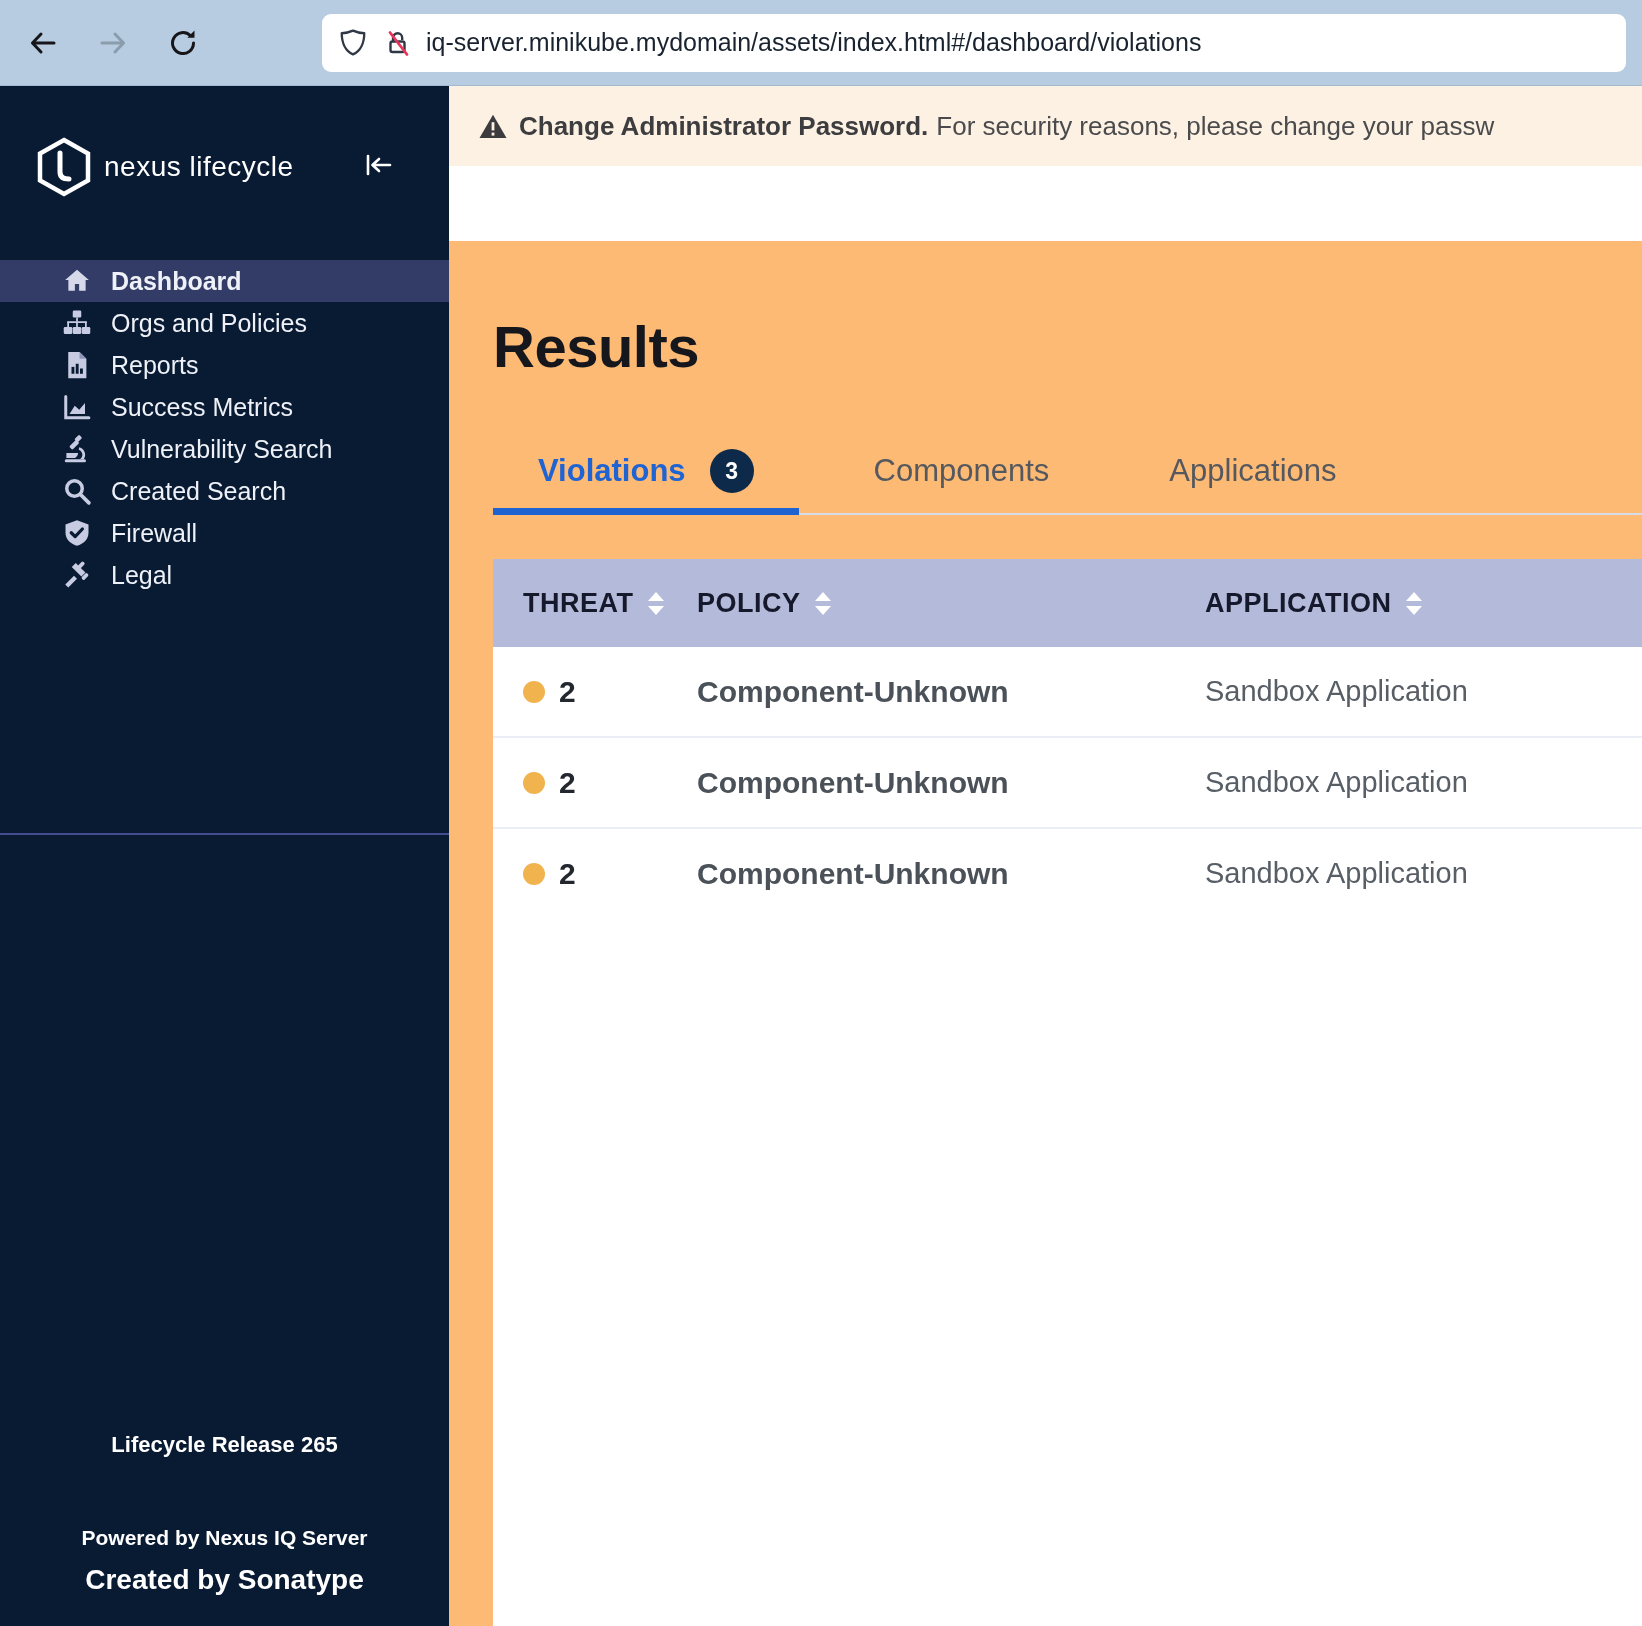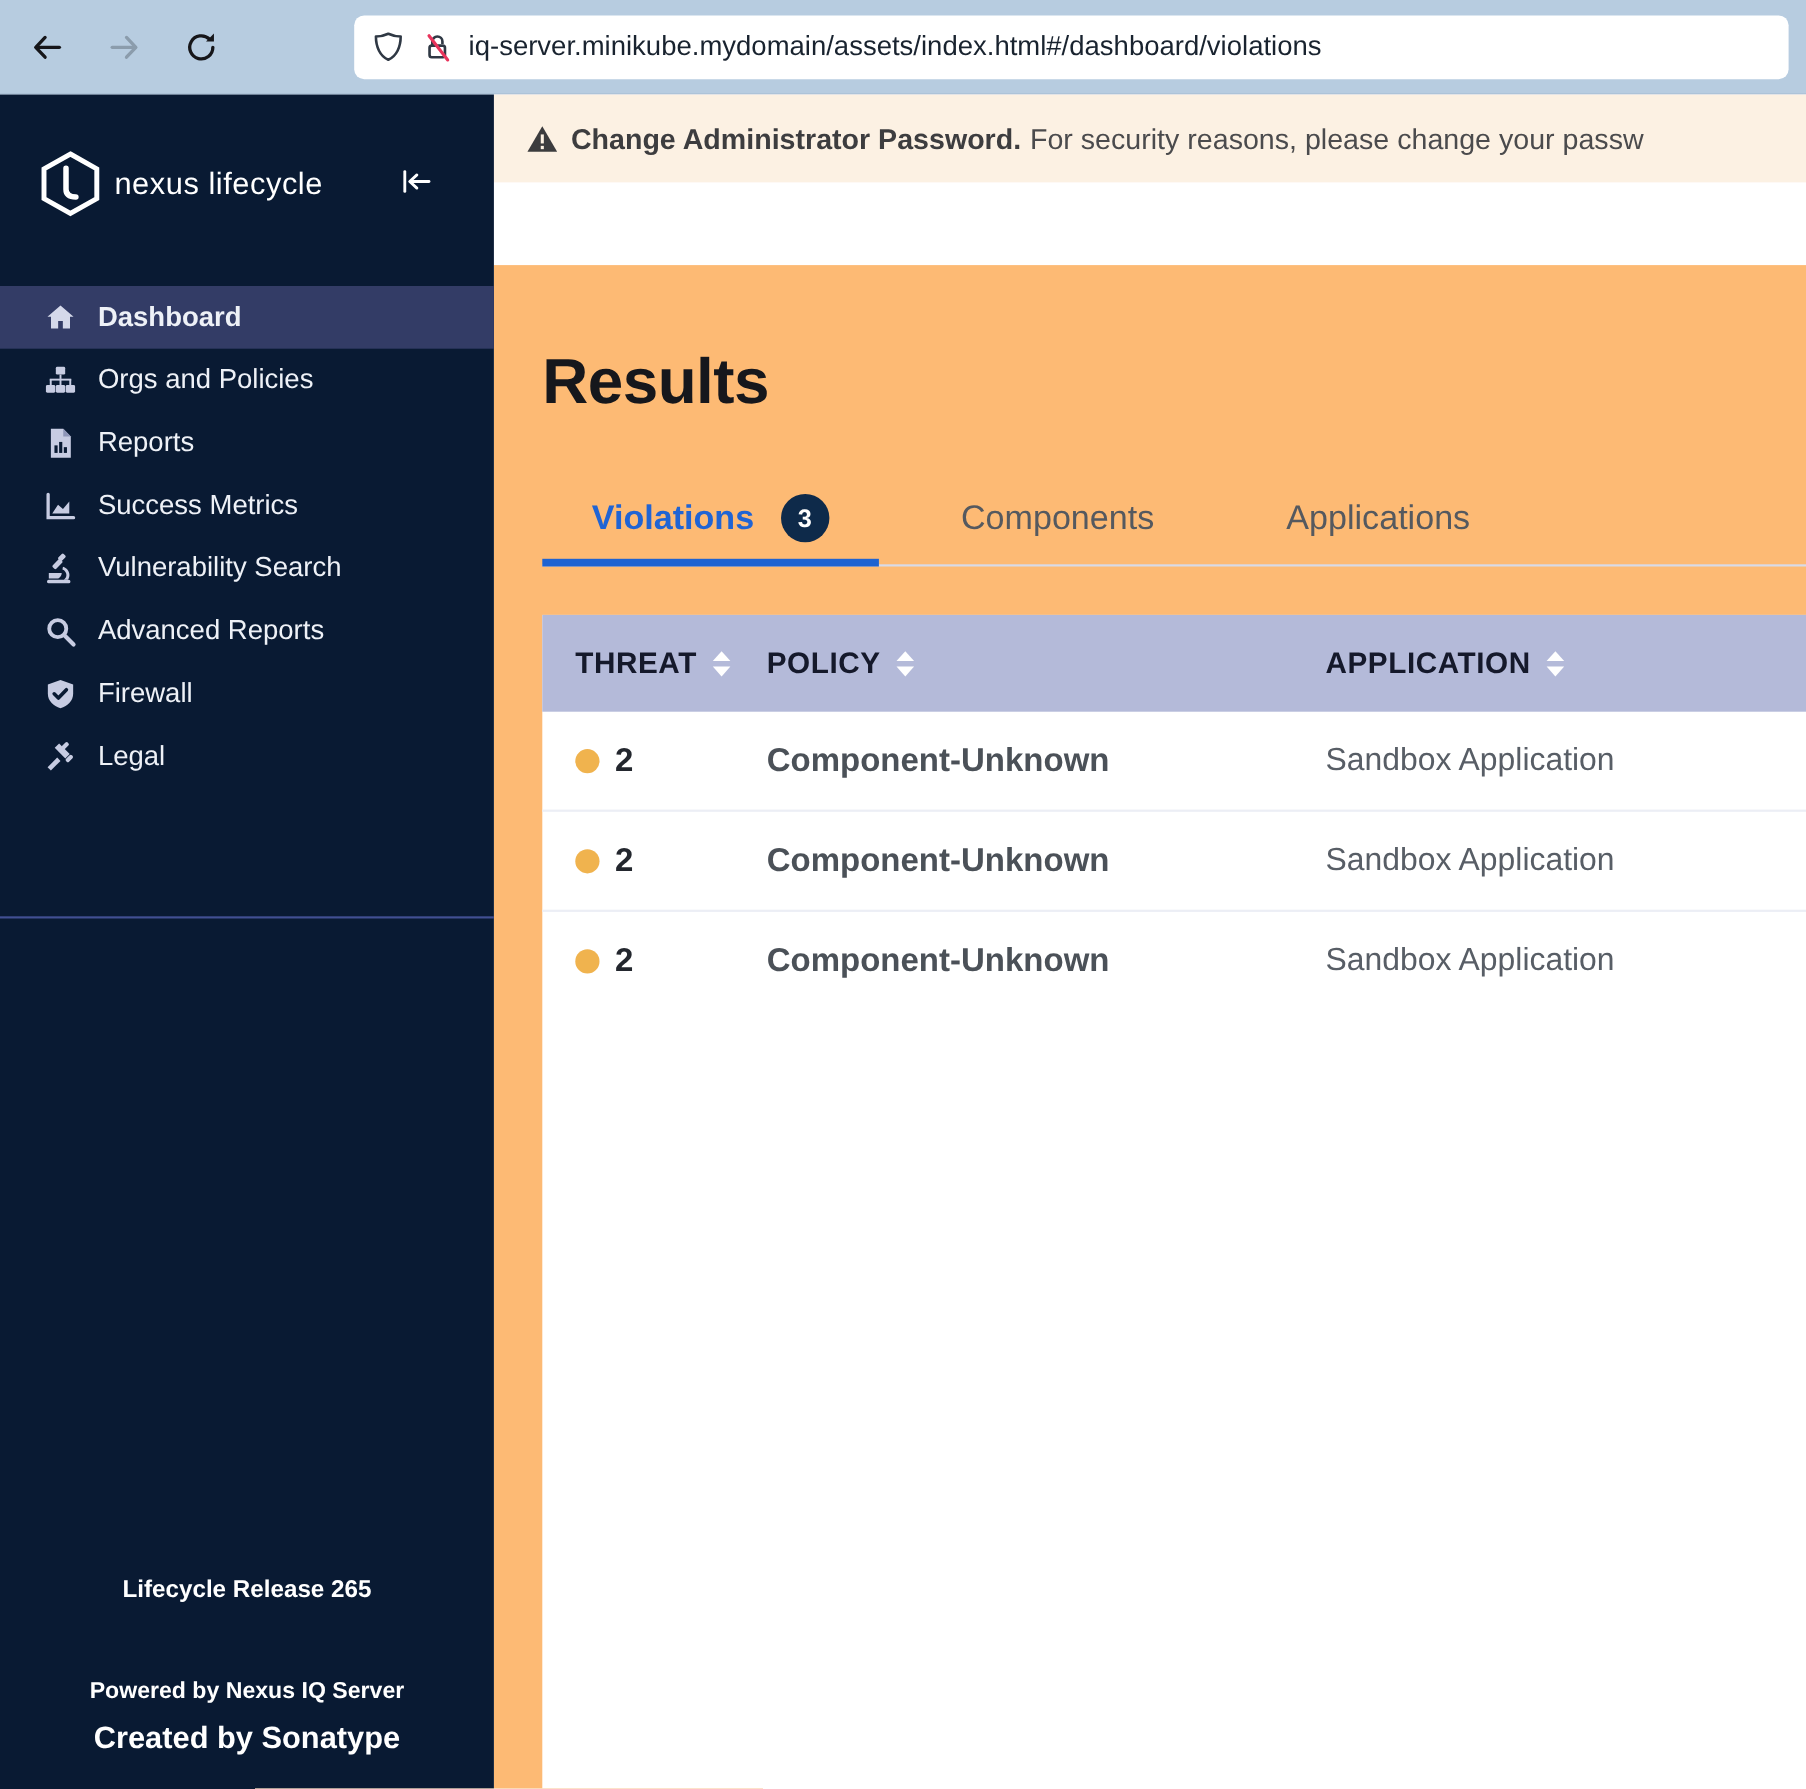--- a/index.html
+++ b/index.html
@@ -22,21 +22,21 @@
   }
   
   .app{display:flex;height:1540px;}
   .sidebar{width:449px;flex-shrink:0;background:#091a33;position:relative;box-sizing:border-box;}
   .main{flex:1;min-width:0;background:#fff;display:flex;flex-direction:column;}
   
   .brand-row{display:flex;align-items:center;padding:50px 56px 0 36px;}
   .brand{margin-left:12px;font-size:28px;font-weight:300;letter-spacing:.5px;color:#fff;white-space:nowrap;}
   .collapse{margin-left:auto;cursor:pointer;}
   nav{margin-top:62px;}
-  .nav-item{height:57px;display:flex;align-items:center;padding-left:38px;gap:17px;color:#eef1f7;font-size:25px;cursor:pointer;}
+  .nav-item{height:42px;display:flex;align-items:center;padding-left:60px;gap:17px;color:#eef1f7;font-size:25px;cursor:pointer;}
   .nav-item .icon{width:34px;display:flex;justify-content:center;align-items:center;}
   .nav-item.active{background:#333c66;font-weight:700;}
   .side-divider{position:absolute;left:0;right:0;top:747px;height:2px;background:#414f92;}
   .side-foot{position:absolute;left:0;width:100%;text-align:center;color:#fff;}
   .side-foot.release{bottom:168px;font-size:22px;font-weight:600;}
   .side-foot.powered{bottom:76px;font-size:21px;font-weight:600;}
   .side-foot.created{bottom:30px;font-size:28px;font-weight:600;}
   
   .banner{
     height:80px;background:#fcf1e3;display:flex;align-items:center;
@@ -180,21 +180,21 @@
         </span>
         <span>Vulnerability Search</span>
       </div>
       <div class="nav-item">
         <span class="icon">
           <svg width="30" height="30" viewBox="0 0 24 24">
               <circle cx="10" cy="10" r="6.2" fill="none" stroke="#c7cce2" stroke-width="2.8"></circle>
               <path d="M14.8 14.8 21.5 21.5" stroke="#c7cce2" stroke-width="3" stroke-linecap="round"></path>
             </svg>
         </span>
-        <span>Advanced Reports</span>
+        <span>Created Search</span>
       </div>
       <div class="nav-item">
         <span class="icon">
           <svg width="30" height="30" viewBox="0 0 24 24">
               <path d="M12 1.8l9.2 3.3v6.4c0 5.6-3.9 8.8-9.2 10.7-5.3-1.9-9.2-5.1-9.2-10.7V5.1z" fill="#c7cce2"></path>
               <path d="M7.4 11.8l3.1 3.1 5.8-6.1" fill="none" stroke="#091a33" stroke-width="2.6" stroke-linecap="round" stroke-linejoin="round"></path>
             </svg>
         </span>
         <span>Firewall</span>
       </div>

